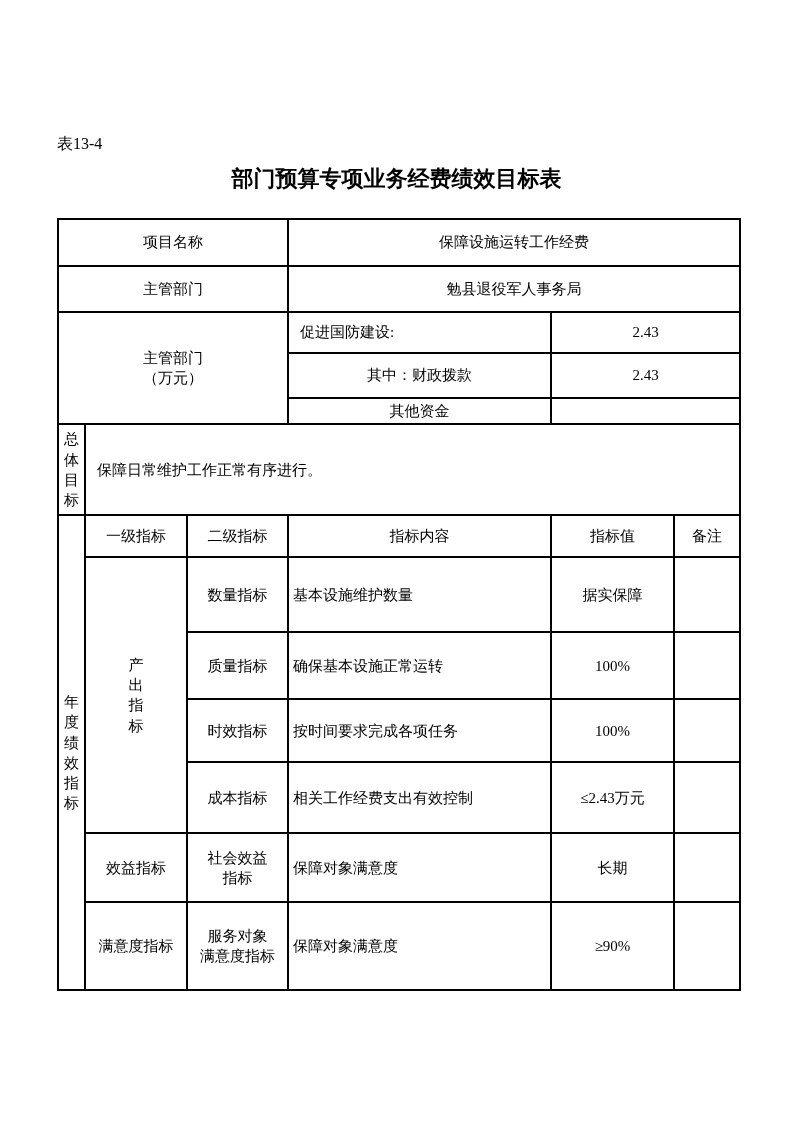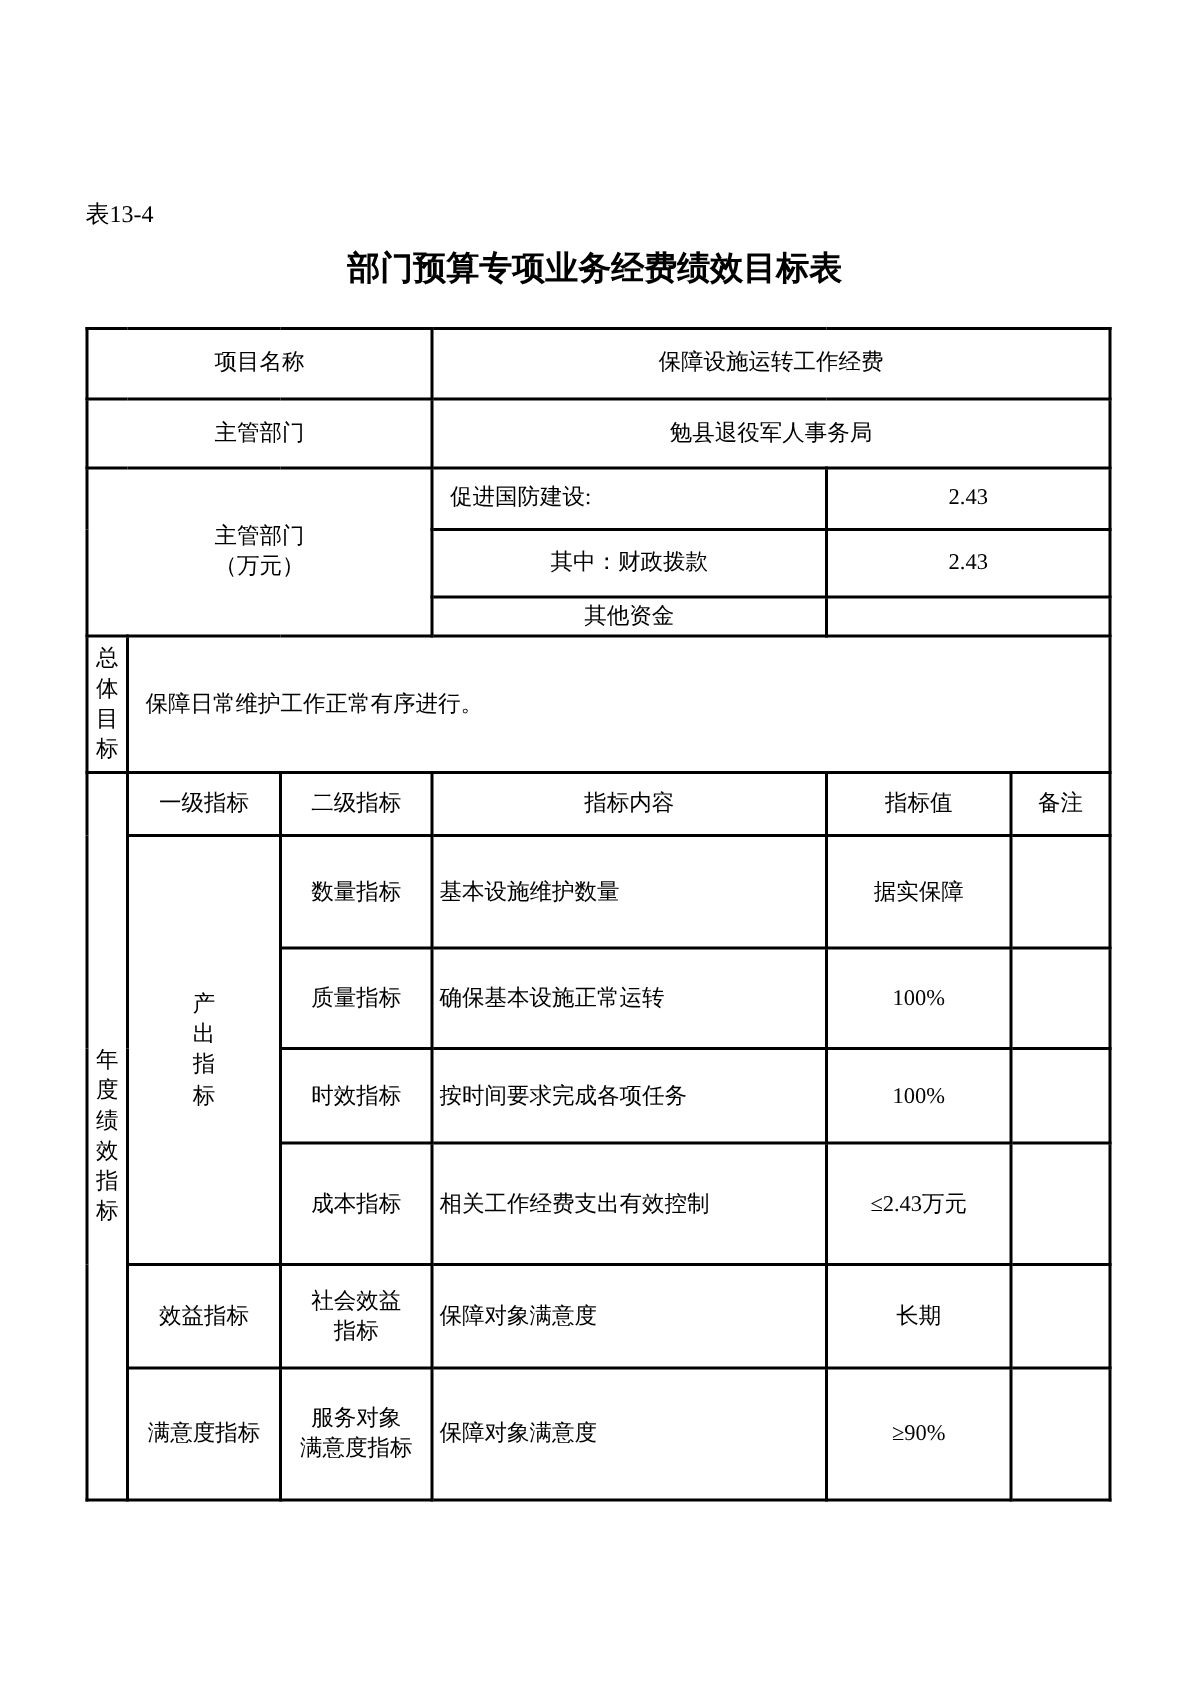--- a/index.html
+++ b/index.html
@@ -140,21 +140,21 @@
         <td class="c"></td>
       </tr>
 
       <tr style="height:63px">
         <td class="c">时效指标</td>
         <td class="content">按时间要求完成各项任务</td>
         <td class="c">100%</td>
         <td class="c"></td>
       </tr>
 
-      <tr style="height:81px">
+      <tr style="height:71px">
         <td class="c">成本指标</td>
         <td class="content">相关工作经费支出有效控制</td>
         <td class="c">≤2.43万元</td>
         <td class="c"></td>
       </tr>
 
       <tr style="height:69px">
         <td class="c">效益指标</td>
         <td class="c pre">社会效益
 指标</td>

